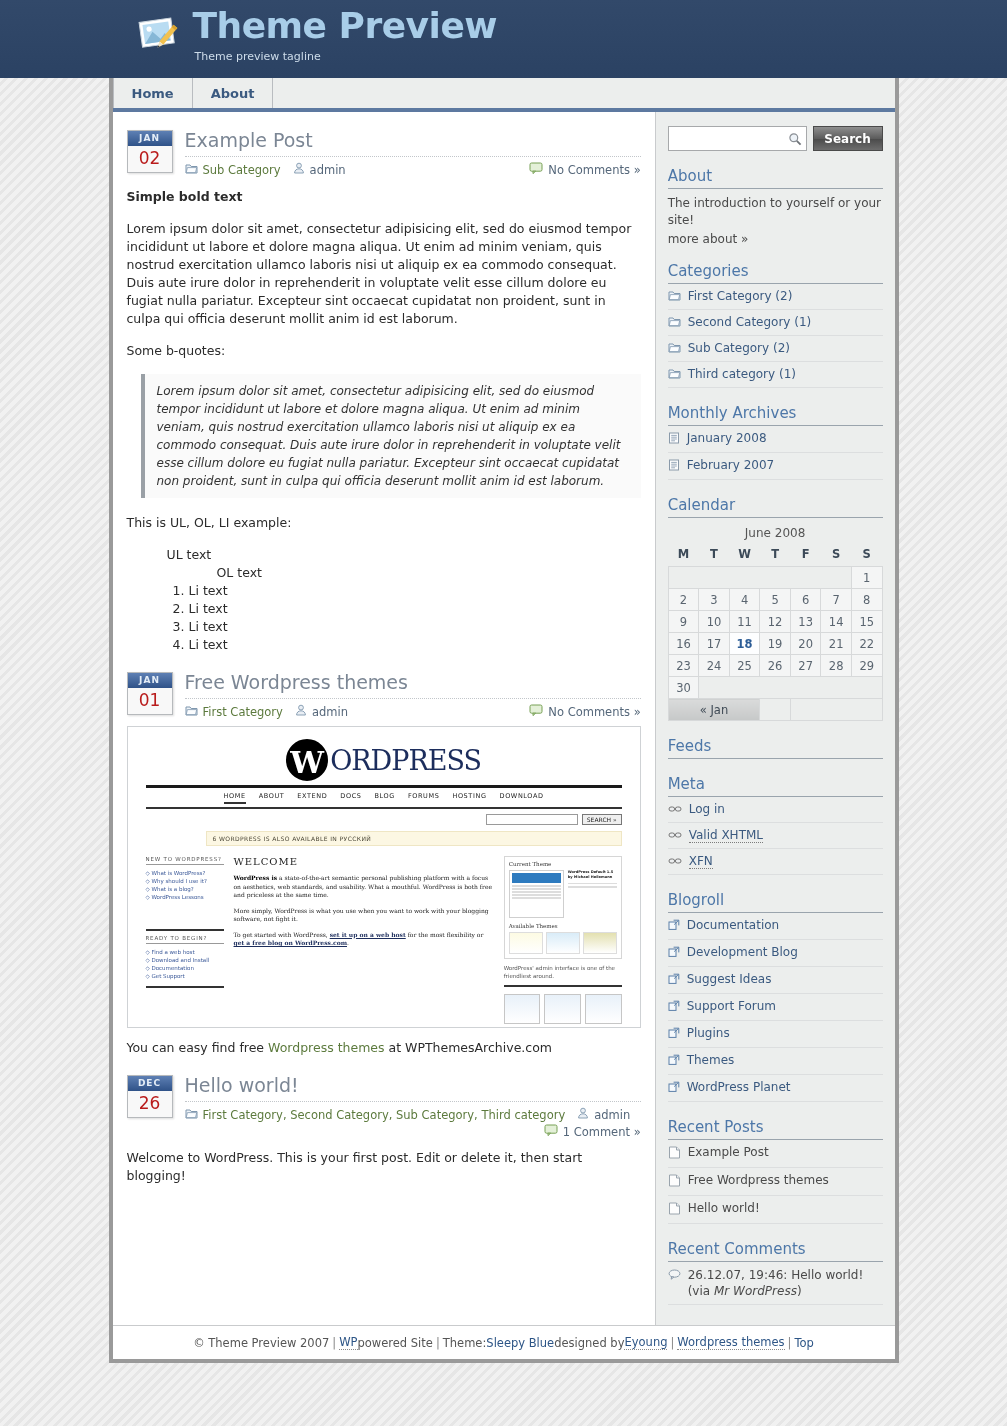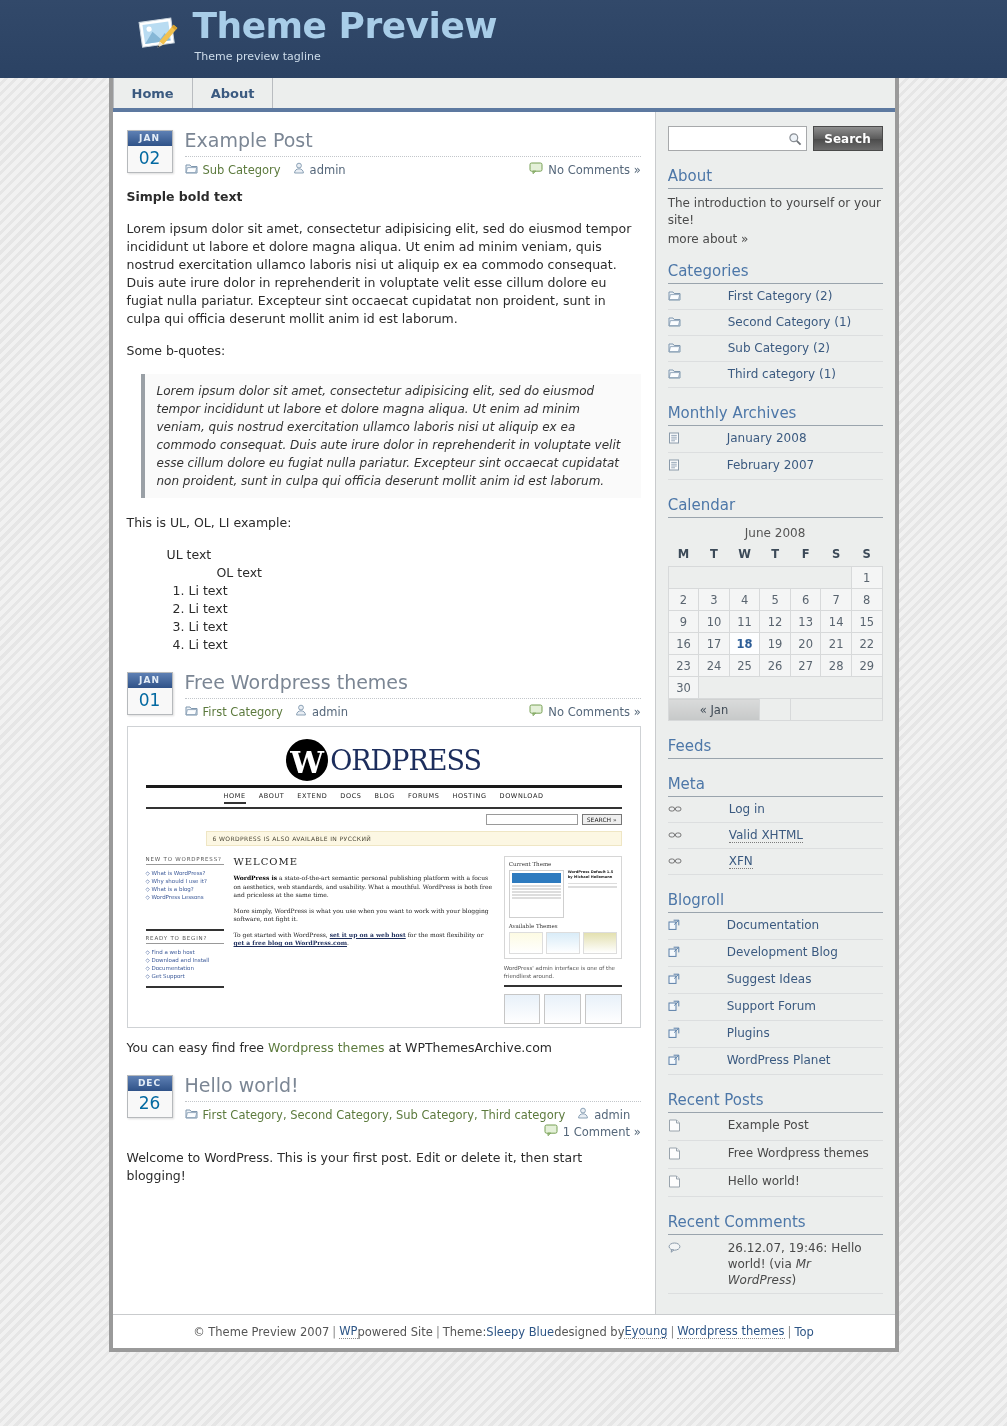--- a/index.html
+++ b/index.html
@@ -119,21 +119,21 @@
     background-image: linear-gradient(to bottom, #5e80b4 0%, #2f5288 100%);
     color: #e4edf7;
     font-size: 9px;
     font-weight: bold;
     letter-spacing: 1px;
     padding: 2px 0 2px 0;
     line-height: 11px;
   }
   .date-badge .d {
     font-size: 17px;
-    color: #0369a1;
+    color: #b91c1c;
     padding: 3px 0 4px 0;
     background: #f8f8f8;
     line-height: 19px;
   }
   .post-title {
     font-size: 19px;
     color: #7b8694;
     font-weight: normal;
     line-height: 24px;
     padding-bottom: 4px;
@@ -249,21 +249,21 @@
   .side-list { list-style: none; margin: 0; padding: 0; }
   .side-list li {
     font-size: 12px;
     border-bottom: 1px solid #dcdedf;
     padding: 5px 2px 5px 0;
     display: flex; align-items: flex-start;
     color: #3d5a80;
     cursor: pointer;
   }
   .side-list li .li-ic { margin-right: 7px; flex-shrink: 0; margin-top: 1px; }
-  .side-list li .li-tx { color: #3b5a80; margin-left: 40px; }
+  .side-list li .li-tx { color: #3b5a80; }
   .side-list.recent li .li-tx { color: #4a4a4a; }
   .side-list.comments li { color: #4a4a4a; line-height: 16px; }
   .side-list.comments li .li-tx { color: #4a4a4a; }
   .side-list.comments em { font-style: italic; }
   .dotted-u { border-bottom: 1px dotted #7c7c7c; }
 
   
   .cal-wrap { padding-top: 4px; }
   .cal-caption { text-align: center; font-size: 12px; color: #555; padding: 4px 0 5px 0; }
   table.cal { width: 100%; border-collapse: collapse; font-size: 11.5px; }
@@ -769,20 +769,28 @@
                 <line x1="6.2" y1="5.6" x2="10.4" y2="1.5" stroke="#5a7fa8" stroke-width="1"></line>
               </svg></span>
             <span class="li-tx">Plugins</span>
           </li>
           <li>
             <span class="li-ic"><svg width="12" height="12" viewBox="0 0 12 12">
                 <rect x="1" y="3" width="7" height="7.4" fill="#f5f9fc" stroke="#5a7fa8" stroke-width="1"></rect>
                 <path d="M5.6 1.2h5.2v5.2" fill="none" stroke="#5a7fa8" stroke-width="1"></path>
                 <line x1="6.2" y1="5.6" x2="10.4" y2="1.5" stroke="#5a7fa8" stroke-width="1"></line>
               </svg></span>
+            <span class="li-tx">Themes</span>
+          </li>
+          <li>
+            <span class="li-ic"><svg width="12" height="12" viewBox="0 0 12 12">
+                <rect x="1" y="3" width="7" height="7.4" fill="#f5f9fc" stroke="#5a7fa8" stroke-width="1"></rect>
+                <path d="M5.6 1.2h5.2v5.2" fill="none" stroke="#5a7fa8" stroke-width="1"></path>
+                <line x1="6.2" y1="5.6" x2="10.4" y2="1.5" stroke="#5a7fa8" stroke-width="1"></line>
+              </svg></span>
             <span class="li-tx">WordPress Planet</span>
           </li>
         </ul>
 
       <h3 class="side-h">Recent Posts</h3>
       <ul class="side-list recent">
         <li>
             <span class="li-ic"><svg width="13" height="13" viewBox="0 0 13 13">
                 <path d="M1.5 1h7l3 3v8h-10z" fill="#fdfdfd" stroke="#9aa4ad" stroke-width="1"></path>
                 <path d="M8.5 1v3h3" fill="#eef1f4" stroke="#9aa4ad" stroke-width="1"></path>

